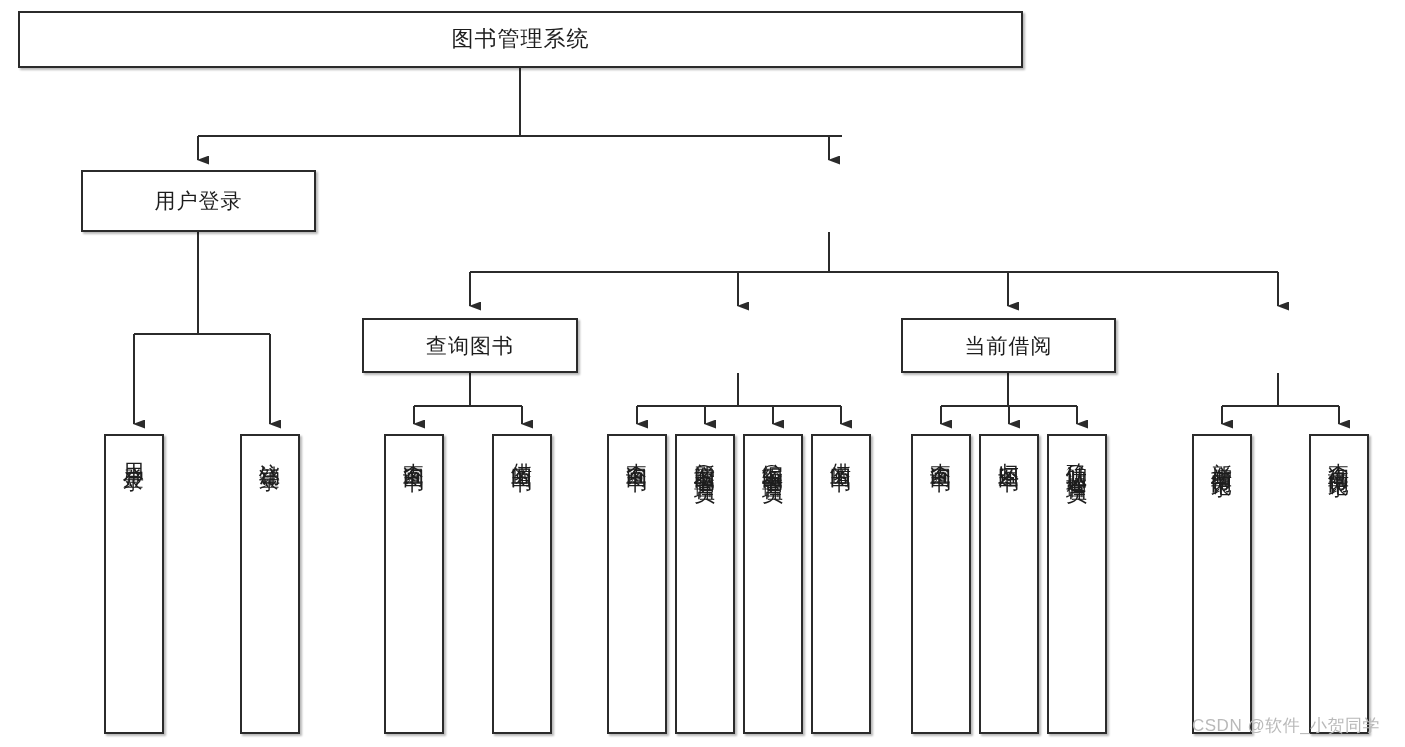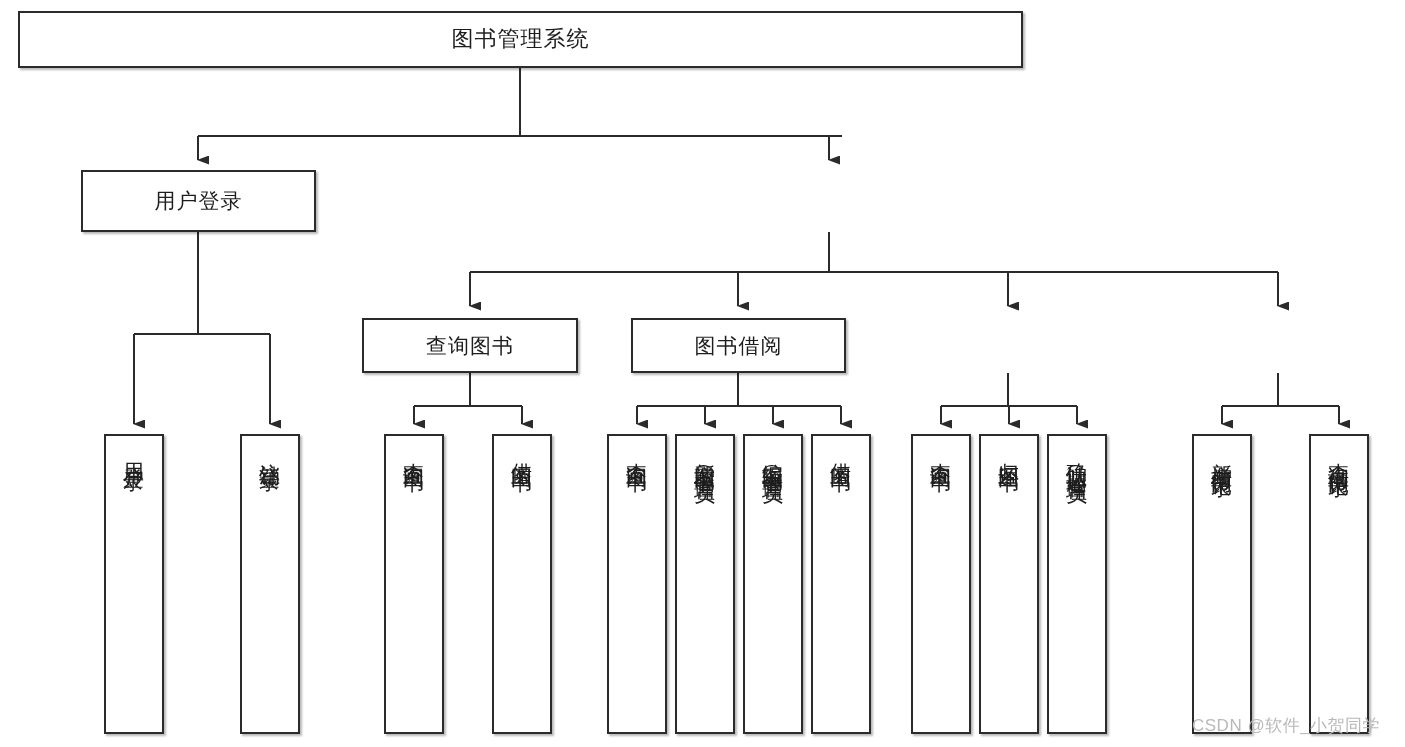--- a/index.html
+++ b/index.html
@@ -137,24 +137,24 @@
 
   <div class="node horiz" style="left:81px; top:170px; width:235px; height:62px;">
     <span class="node-label">用户登录</span>
   </div>
 
 
   <div class="node horiz" style="left:362px; top:318px; width:216px; height:55px;">
     <span class="node-label">查询图书</span>
   </div>
 
-  <div class="node horiz" style="left:631px; top:318px; width:215px; height:55px;">
-    <span class="node-label">图书借阅</span>
-  </div>
-
+
+  <div class="node horiz" style="left:901px; top:318px; width:215px; height:55px;">
+    <span class="node-label">当前借阅</span>
+  </div>
 
 
   <div class="node vert" style="left:104px; top:434px; width:60px; height:300px;">
     <span class="node-label">用户登录</span>
   </div>
 
   <div class="node vert" style="left:240px; top:434px; width:60px; height:300px;">
     <span class="node-label">注销登录</span>
   </div>
 

